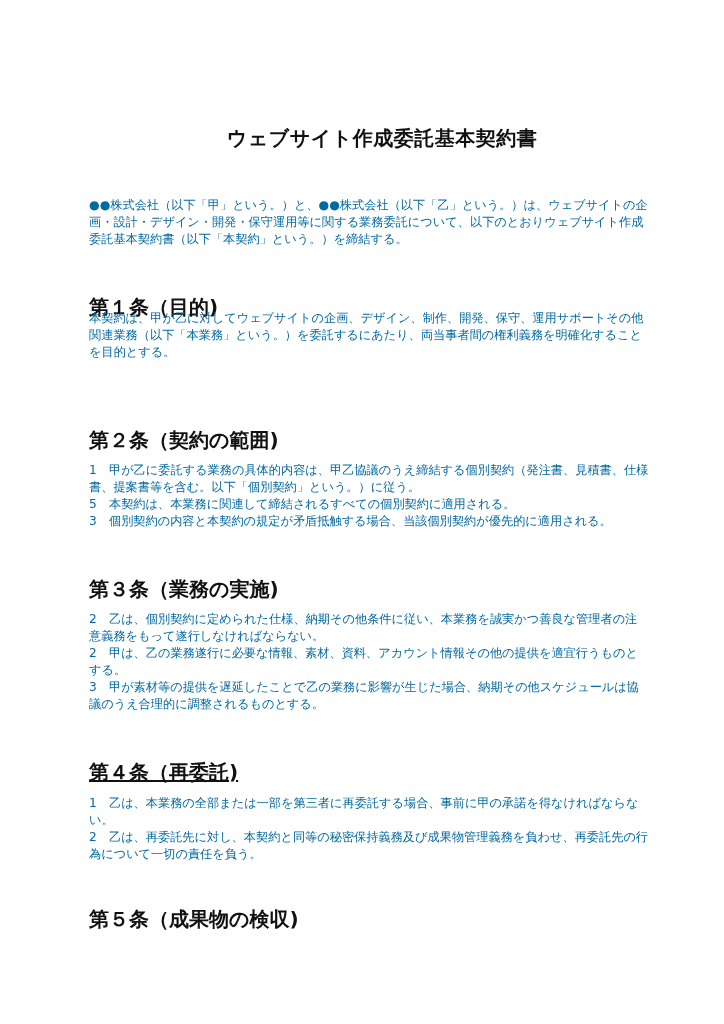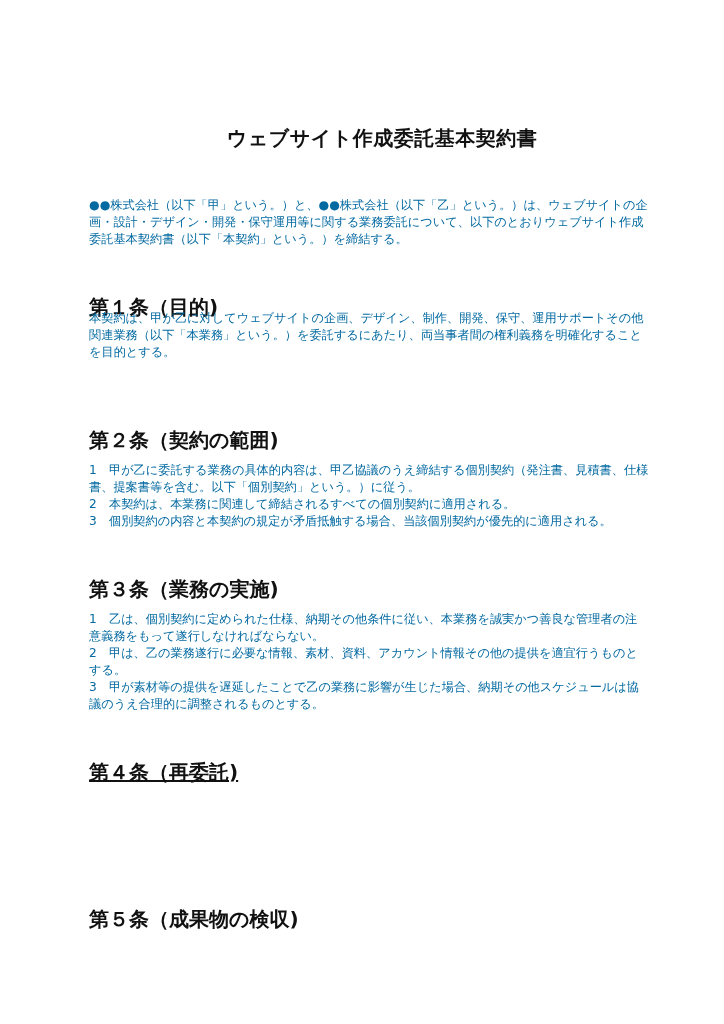--- a/index.html
+++ b/index.html
@@ -66,28 +66,32 @@
   <p class="para" style="top:197px;">●●株式会社（以下「甲」という。）と、●●株式会社（以下「乙」という。）は、ウェブサイトの企画・設計・デザイン・開発・保守運用等に関する業務委託について、以下のとおりウェブサイト作成委託基本契約書（以下「本契約」という。）を締結する。</p>
 
   <h2 class="article-heading" style="top:296px;">第１条（目的)</h2>
   <div class="para" style="top:310px;">
     <span class="clause">本契約は、甲が乙に対してウェブサイトの企画、デザイン、制作、開発、保守、運用サポートその他関連業務（以下「本業務」という。）を委託するにあたり、両当事者間の権利義務を明確化することを目的とする。</span>
   </div>
 
   <h2 class="article-heading" style="top:429px;">第２条（契約の範囲)</h2>
   <div class="para" style="top:462px;">
     <span class="clause">1　甲が乙に委託する業務の具体的内容は、甲乙協議のうえ締結する個別契約（発注書、見積書、仕様書、提案書等を含む。以下「個別契約」という。）に従う。</span>
-    <span class="clause">2　本契約は、本業務に関連して締結されるすべての個別契約に適用される。</span>
+    <span class="clause">5　本契約は、本業務に関連して締結されるすべての個別契約に適用される。</span>
     <span class="clause">3　個別契約の内容と本契約の規定が矛盾抵触する場合、当該個別契約が優先的に適用される。</span>
   </div>
 
   <h2 class="article-heading" style="top:578px;">第３条（業務の実施)</h2>
   <div class="para" style="top:611px;">
-    <span class="clause">1　乙は、個別契約に定められた仕様、納期その他条件に従い、本業務を誠実かつ善良な管理者の注意義務をもって遂行しなければならない。</span>
+    <span class="clause">2　乙は、個別契約に定められた仕様、納期その他条件に従い、本業務を誠実かつ善良な管理者の注意義務をもって遂行しなければならない。</span>
     <span class="clause">2　甲は、乙の業務遂行に必要な情報、素材、資料、アカウント情報その他の提供を適宜行うものとする。</span>
     <span class="clause">3　甲が素材等の提供を遅延したことで乙の業務に影響が生じた場合、納期その他スケジュールは協議のうえ合理的に調整されるものとする。</span>
   </div>
 
   <h2 class="article-heading" style="top:761px;text-decoration:underline;">第４条（再委託)</h2>
+  <div class="para" style="top:795px;">
+    <span class="clause">1　乙は、本業務の全部または一部を第三者に再委託する場合、事前に甲の承諾を得なければならない。</span>
+    <span class="clause">2　乙は、再委託先に対し、本契約と同等の秘密保持義務及び成果物管理義務を負わせ、再委託先の行為について一切の責任を負う。</span>
+  </div>
 
   <h2 class="article-heading" style="top:908px;">第５条（成果物の検収)</h2>
 
 </div>
 
 </body></html>

